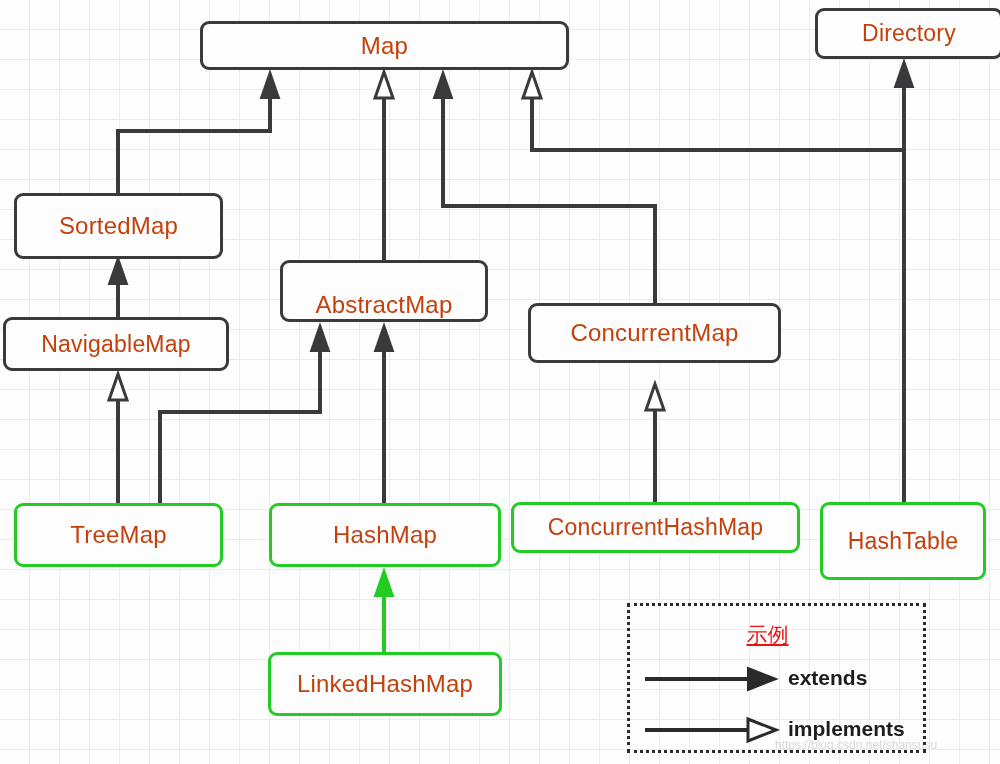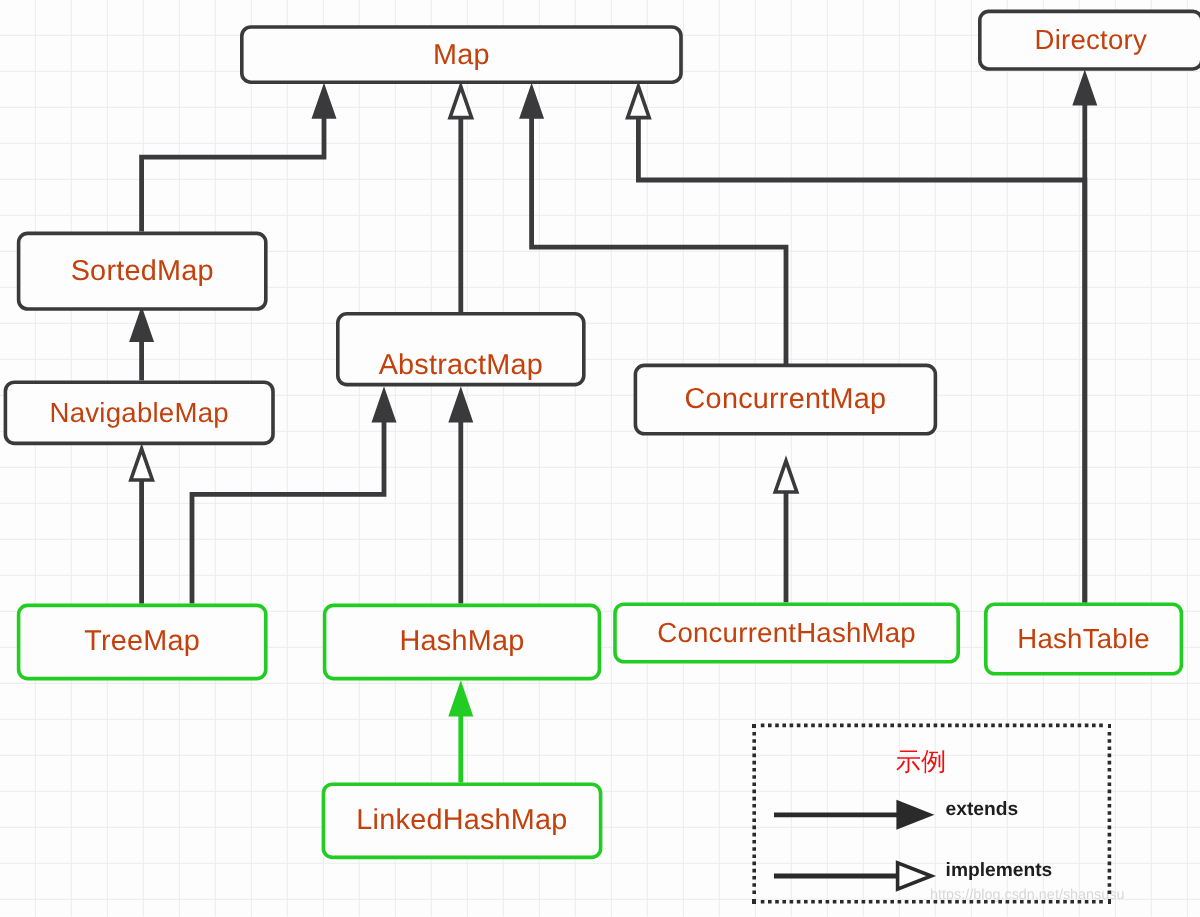--- a/index.html
+++ b/index.html
@@ -59,21 +59,21 @@
     position: absolute;
     color: #f01010;
     font-size: 21px;
     font-family: "DejaVu Sans", sans-serif;
     white-space: nowrap;
     z-index: 4;
   }
   .legend-label {
     position: absolute;
     color: #1d1d1d;
-    font-size: 16px;
+    font-size: 21px;
     font-weight: bold;
     white-space: nowrap;
     z-index: 4;
   }
   .watermark {
     position: absolute;
     color: #d8d8d8;
     font-size: 12px;
     white-space: nowrap;
     z-index: 2;
@@ -160,30 +160,30 @@
       </div>
       <div class="node highlight" style="left: 14px; top: 503px; width: 209px; height: 64px; font-size: 24px;">
         <span>TreeMap</span>
       </div>
       <div class="node highlight" style="left: 269px; top: 503px; width: 232px; height: 64px; font-size: 24px;">
         <span>HashMap</span>
       </div>
       <div class="node highlight" style="left: 511px; top: 502px; width: 289px; height: 51px; font-size: 23px;">
         <span>ConcurrentHashMap</span>
       </div>
-      <div class="node highlight" style="left: 820px; top: 502px; width: 166px; height: 61px; font-size: 23px;">
+      <div class="node highlight" style="left: 820px; top: 502px; width: 166px; height: 78px; font-size: 23px;">
         <span>HashTable</span>
       </div>
       <div class="node highlight" style="left: 268px; top: 652px; width: 234px; height: 64px; font-size: 24px;">
         <span>LinkedHashMap</span>
       </div>
     </div>
 
   <div class="legend-box" id="legend-box" style="left: 627px; top: 603px; width: 299px; height: 150px;"></div>
-  <div class="legend-title" id="legend-title" style="left: 746.5px; top: 621px;">示例</div>
+  <div class="legend-title" id="legend-title" style="left: 746.5px; top: 621px; text-decoration: underline;">示例</div>
   <div id="legend-labels">
       <div class="legend-label" style="left: 788px; top: 666px;">extends</div>
       <div class="legend-label" style="left: 788px; top: 717px;">implements</div>
     </div>
 
   <div class="watermark" id="watermark" style="left: 775px; top: 738px;">https://blog.csdn.net/shansusu</div>
 
 </div>
 
 </body></html>

